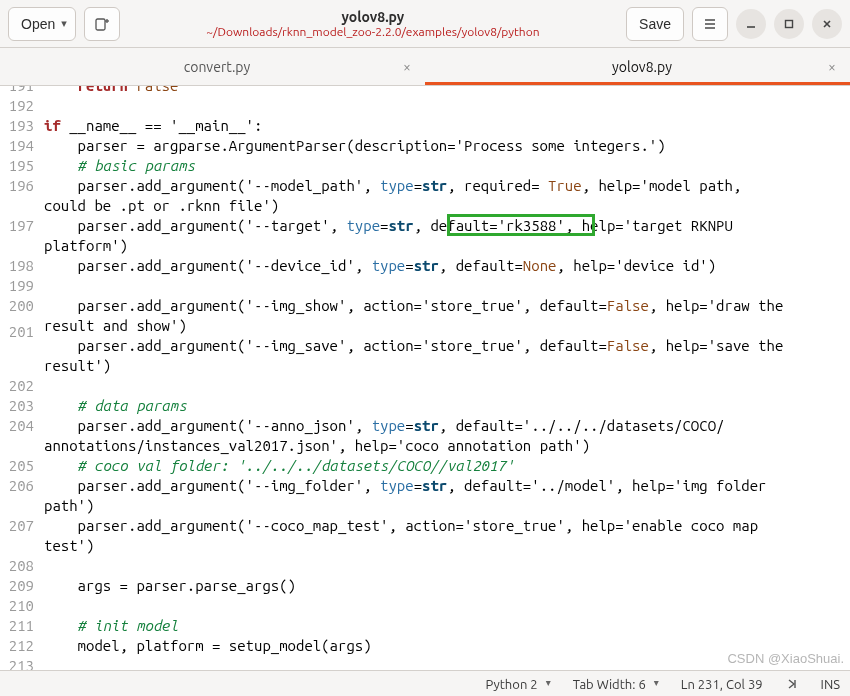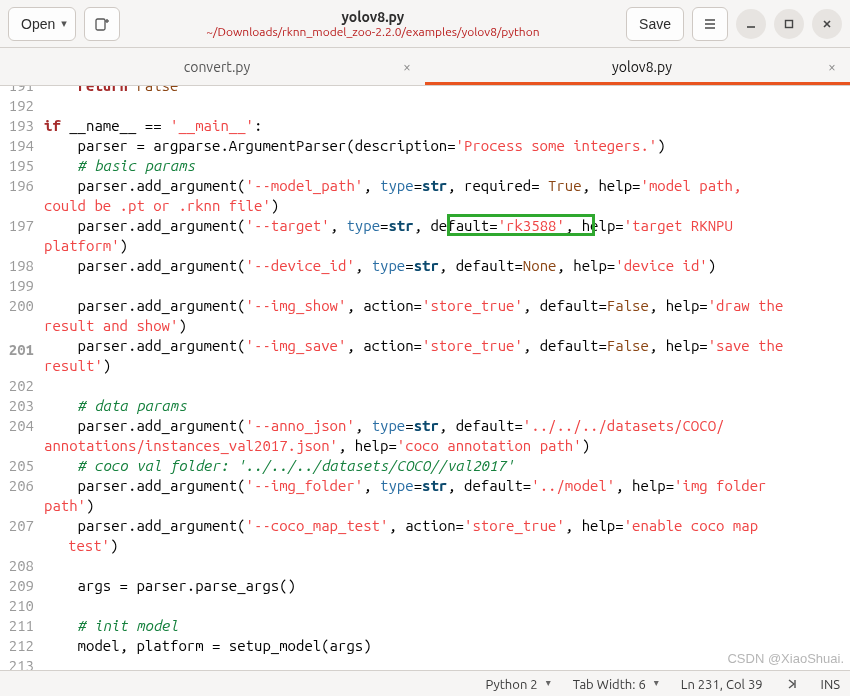--- a/index.html
+++ b/index.html
@@ -20,21 +20,21 @@
   .tab { flex: 1; display: flex; align-items: center; justify-content: center; position: relative; font-size: 14px; color: #555; cursor: pointer; padding-left: 9px; }
   .tab.active { color: #111; box-shadow: inset 0 -3px 0 #e95420; }
   .tab .close { position: absolute; right: 14px; color: #888; font-size: 14px; cursor: pointer; }
   .editor { flex: 1; overflow: hidden; background: #ffffff; font-family: "Ubuntu Mono","DejaVu Sans Mono",monospace; font-size: 15px; line-height: 20px; position: relative; }
   .gutter-col { position: absolute; left: 0; top: 0; width: 44px; }
   .code-col { position: absolute; left: 44px; right: 0; top: 0; }
   .line { height: 20px; white-space: pre; }
   .gut { height: 20px; text-align: right; padding-right: 10px; color: #9a9a9a; font-family: inherit; }
   .kw { color: #a52a2a; font-weight: bold; }
   .builtin { color: #0c4a6e; font-weight: 600; }
-  .str { color: #ef4444; }
+  .str { color: #000000; }
   .num, .const { color: #8b4513; }
   .comment { color: #15803d; font-style: italic; }
   .attr { color: #2b6fa4; }
   .hl-box { position: absolute; border: 3px solid #2fa82f; pointer-events: none; }
   .statusbar { height: 26px; border-top: 1px solid #d4d0cc; background: #f6f5f4; display: flex; align-items: center; font-size: 13px; color: #3b3b3b; padding: 0 10px; gap: 22px; justify-content: flex-end; }
   .statusbar .item { display: inline-flex; align-items: flex-start; gap: 8px; cursor: pointer; }
   .dd { font-size: 10px; color: #666; }
   .watermark { position: absolute; right: 6px; bottom: 30px; font-size: 13px; color: rgba(120,120,120,0.55); font-family: sans-serif; pointer-events: none; }
   svg { display: block; }
 </style>
@@ -113,21 +113,21 @@
         <div class="gut" style="position: absolute; top: 50px; width: 44px;">194</div>
         <div class="gut" style="position: absolute; top: 70px; width: 44px;">195</div>
         <div class="gut" style="position: absolute; top: 90px; width: 44px;">196</div>
         <div class="gut" style="position: absolute; top: 110px; width: 44px;"></div>
         <div class="gut" style="position: absolute; top: 130px; width: 44px;">197</div>
         <div class="gut" style="position: absolute; top: 150px; width: 44px;"></div>
         <div class="gut" style="position: absolute; top: 170px; width: 44px;">198</div>
         <div class="gut" style="position: absolute; top: 190px; width: 44px;">199</div>
         <div class="gut" style="position: absolute; top: 210px; width: 44px;">200</div>
         <div class="gut" style="position: absolute; top: 230px; width: 44px;"></div>
-        <div class="gut" style="position: absolute; top: 254px; width: 44px; font-weight: bold;">201</div>
+        <div class="gut" style="position: absolute; top: 236px; width: 44px;">201</div>
         <div class="gut" style="position: absolute; top: 270px; width: 44px;"></div>
         <div class="gut" style="position: absolute; top: 290px; width: 44px;">202</div>
         <div class="gut" style="position: absolute; top: 310px; width: 44px;">203</div>
         <div class="gut" style="position: absolute; top: 330px; width: 44px;">204</div>
         <div class="gut" style="position: absolute; top: 350px; width: 44px;"></div>
         <div class="gut" style="position: absolute; top: 370px; width: 44px;">205</div>
         <div class="gut" style="position: absolute; top: 390px; width: 44px;">206</div>
         <div class="gut" style="position: absolute; top: 410px; width: 44px;"></div>
         <div class="gut" style="position: absolute; top: 430px; width: 44px;">207</div>
         <div class="gut" style="position: absolute; top: 450px; width: 44px;"></div>
@@ -155,21 +155,21 @@
         <div class="line" style="position: absolute; top: 250px;"><span>    parser.add_argument(</span><span class="str">'--img_save'</span><span>, action=</span><span class="str">'store_true'</span><span>, default=</span><span class="const">False</span><span>, help=</span><span class="str">'save the </span></div>
         <div class="line" style="position: absolute; top: 270px;"><span class="str">result'</span><span>)</span></div>
         <div class="line" style="position: absolute; top: 290px;"><span></span></div>
         <div class="line" style="position: absolute; top: 310px;"><span>    </span><span class="comment"># data params</span></div>
         <div class="line" style="position: absolute; top: 330px;"><span>    parser.add_argument(</span><span class="str">'--anno_json'</span><span>, </span><span class="attr">type</span><span>=</span><span class="builtin">str</span><span>, default=</span><span class="str">'../../../datasets/COCO/</span></div>
         <div class="line" style="position: absolute; top: 350px;"><span class="str">annotations/instances_val2017.json'</span><span>, help=</span><span class="str">'coco annotation path'</span><span>)</span></div>
         <div class="line" style="position: absolute; top: 370px;"><span>    </span><span class="comment"># coco val folder: '../../../datasets/COCO//val2017'</span></div>
         <div class="line" style="position: absolute; top: 390px;"><span>    parser.add_argument(</span><span class="str">'--img_folder'</span><span>, </span><span class="attr">type</span><span>=</span><span class="builtin">str</span><span>, default=</span><span class="str">'../model'</span><span>, help=</span><span class="str">'img folder </span></div>
         <div class="line" style="position: absolute; top: 410px;"><span class="str">path'</span><span>)</span></div>
         <div class="line" style="position: absolute; top: 430px;"><span>    parser.add_argument(</span><span class="str">'--coco_map_test'</span><span>, action=</span><span class="str">'store_true'</span><span>, help=</span><span class="str">'enable coco map </span></div>
-        <div class="line" style="position: absolute; top: 450px; margin-left: 24px;"><span class="str">test'</span><span>)</span></div>
+        <div class="line" style="position: absolute; top: 450px;"><span class="str">test'</span><span>)</span></div>
         <div class="line" style="position: absolute; top: 470px;"><span></span></div>
         <div class="line" style="position: absolute; top: 490px;"><span>    args = parser.parse_args()</span></div>
         <div class="line" style="position: absolute; top: 510px;"><span></span></div>
         <div class="line" style="position: absolute; top: 530px;"><span>    </span><span class="comment"># init model</span></div>
         <div class="line" style="position: absolute; top: 550px;"><span>    model, platform = setup_model(args)</span></div>
         <div class="line" style="position: absolute; top: 570px;"><span></span></div>
       </div>
     <div class="hl-box" id="hlbox" style="top: 128px; left: 447px; width: 148px; height: 22px;"></div>
   </div>
 

